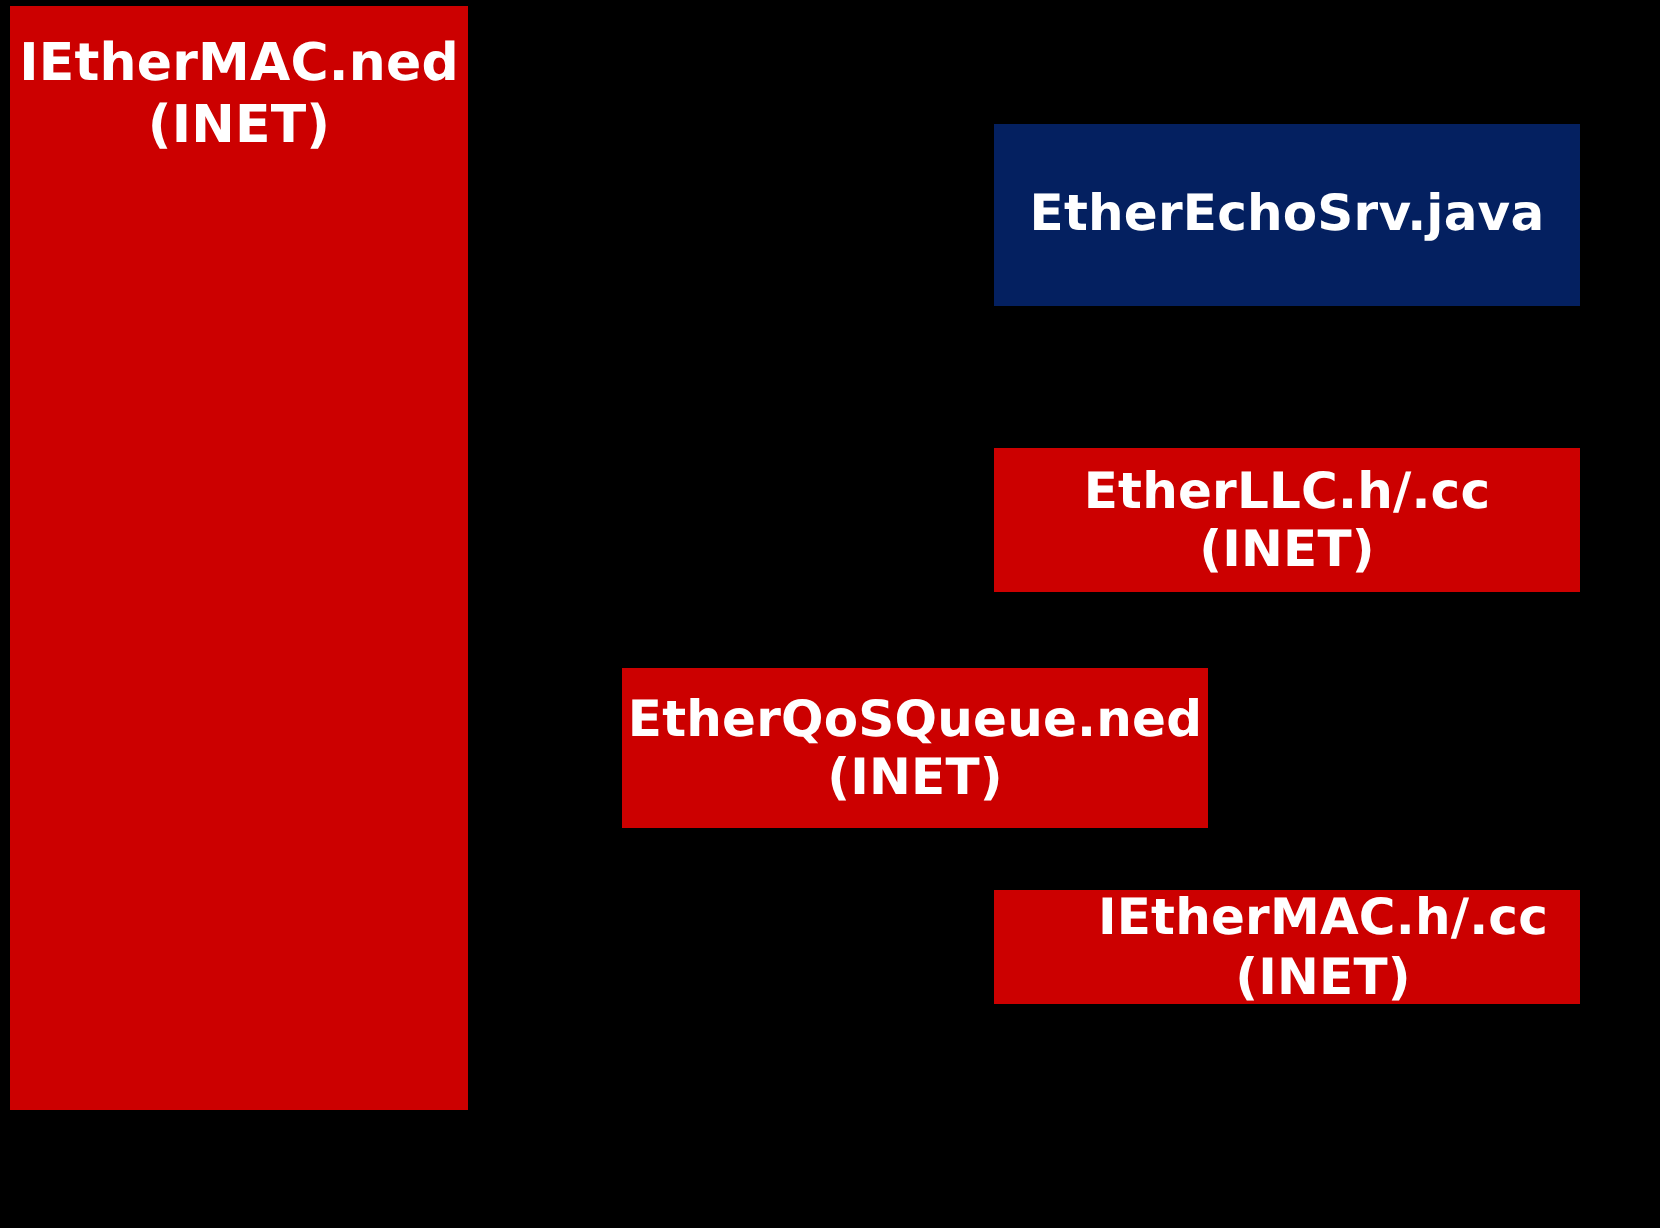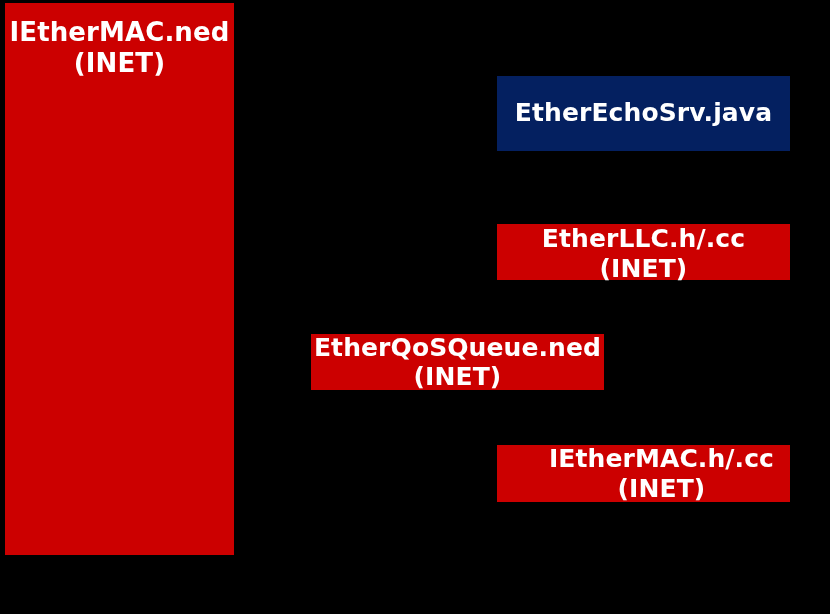--- a/index.html
+++ b/index.html
@@ -44,46 +44,46 @@
     width: 229px;
     height: 552px;
     background: #CC0000;
     padding-top: 14px;
     font-size: 26px;
   }
 
   
   #block-etherechosrv {
     left: 497px;
-    top: 76px;
+    top: 62px;
     width: 293px;
-    height: 75px;
+    height: 91px;
     background: #042060;
     justify-content: center;
     padding-bottom: 2px;
     font-size: 25px;
   }
 
   
   #block-etherllc {
     left: 497px;
     top: 224px;
     width: 293px;
-    height: 56px;
+    height: 72px;
     background: #CC0000;
-    justify-content: flex-start;
+    justify-content: center;
     font-size: 25px;
   }
 
   
   #block-etherqosqueue {
     left: 311px;
     top: 334px;
     width: 293px;
-    height: 56px;
+    height: 80px;
     background: #CC0000;
     justify-content: center;
     font-size: 25px;
   }
 
   
   #block-iethermac {
     left: 497px;
     top: 445px;
     width: 293px;

